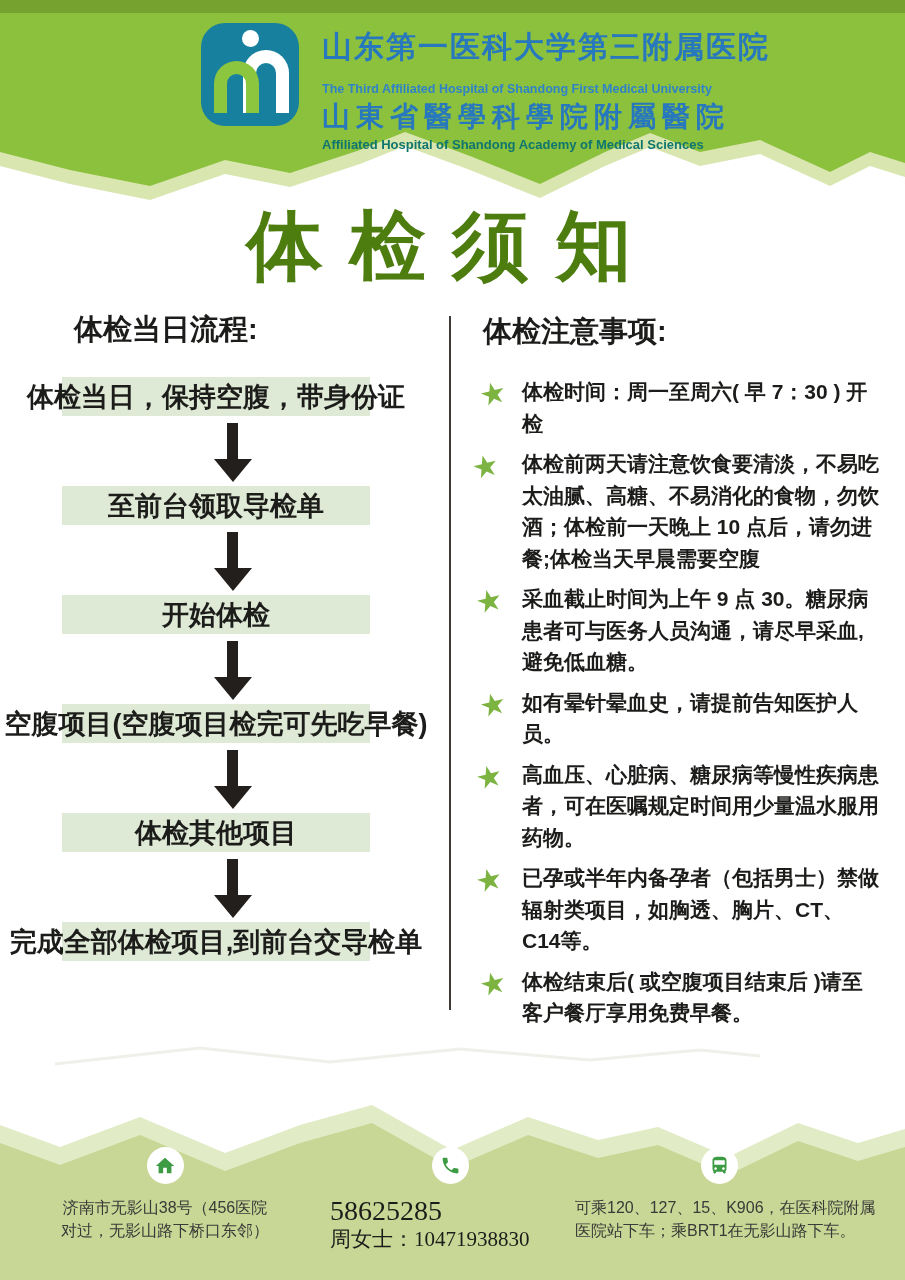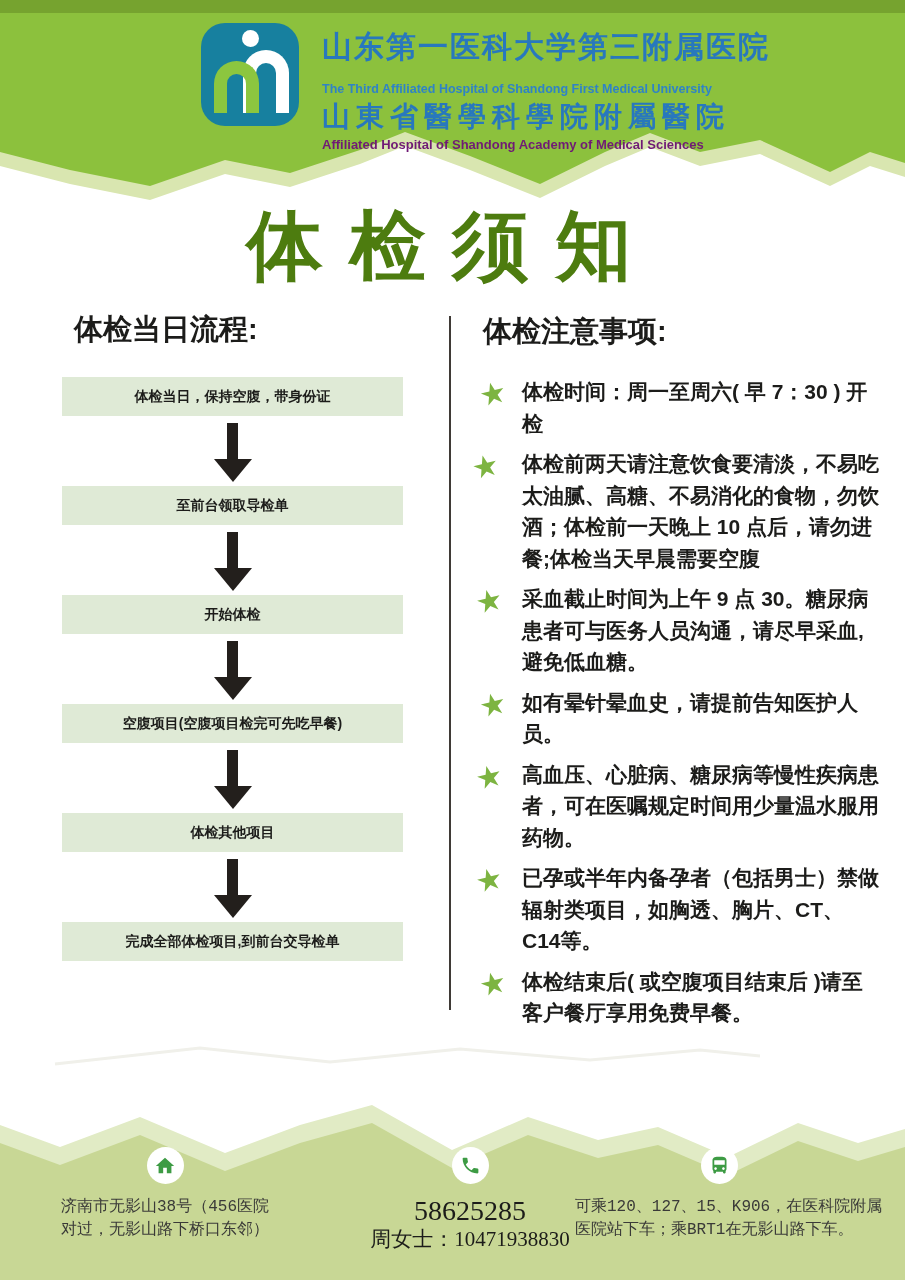--- a/index.html
+++ b/index.html
@@ -17,31 +17,31 @@
   .logo-green-n { left:13px; top:38px; width:45px; height:52px;
           border:13px solid #8cc63f; border-bottom:none; border-radius:23px 23px 0 0; }
   .logo-dot { left:41px; top:7px; width:17px; height:17px; background:#ffffff; border-radius:50%; }
 
   .names { position:absolute; left:322px; top:27px; width:570px; color:#2878bd; }
   .cn1 { font-family:"Liberation Serif", serif; font-weight:bold; font-size:30px;
          letter-spacing:2px; white-space:nowrap; }
   .en1 { font-size:12.5px; font-weight:bold; color:#2f83c6; margin-top:14px; white-space:nowrap; }
   .cn2 { font-family:Liberation Mono, monospace; font-weight:bold; font-size:28px;
          letter-spacing:6px; margin-top:2px; white-space:nowrap; }
-  .en2 { font-size:13px; font-weight:bold; color:#701a75; margin-top:1px; white-space:nowrap; }
+  .en2 { font-size:13px; font-weight:bold; color:#0f766e; margin-top:1px; white-space:nowrap; }
 
   
   .title { position:absolute; left:0; top:196px; width:905px; text-align:center;
            font-size:76px; font-weight:900; color:#4d7c0f; letter-spacing:27px; }
 
   
   .flow { position:absolute; left:62px; top:310px; width:341px; }
   .flow h2 { font-size:29px; font-weight:900; color:#1c1c1a; margin-bottom:27px;margin-left:12px; }
-  .step { width:341px; height:39px; background:#dfead6; display:flex; align-items:center;
-          justify-content:center; font-size:14px; font-weight:bold; color:#1c1c1a;
+  .step { width:308px; height:39px; background:#dfead6; display:flex; align-items:center;
+          justify-content:center; font-size:27px; font-weight:bold; color:#1c1c1a;
           white-space:nowrap; }
   .arrow { height:70px; display:flex; flex-direction:column; align-items:center;
            justify-content:center; padding-top:2px; }
   .arrow .shaft { width:11px; height:36px; background:#231f1c; }
   .arrow .head { width:0; height:0; border-left:19px solid transparent;
            border-right:19px solid transparent; border-top:23px solid #231f1c; }
 
   
   .divider { position:absolute; left:449px; top:316px; width:2px; height:694px; background:#3f3a36; }
 
@@ -57,25 +57,25 @@
   
   .watermark { position:absolute; left:0; top:1040px; }
 
   
   .footer { position:absolute; left:0; top:1095px; width:905px; height:185px; }
   .footer svg.bg { position:absolute; left:0; top:0; }
   .fcol { position:absolute; top:52px; }
   .fcol .badge { width:37px; height:37px; border-radius:50%; background:#ffffff;
                  display:flex; align-items:center; justify-content:center; }
   .f1 { left:40px; width:250px; text-align:center; }
-  .f2 { left:350px; width:240px; text-align:center; }
+  .f2 { left:330px; width:240px; }
   .f3 { left:575px; width:330px; }
   .f1 .badge, .f2 .badge { margin:0 auto 12px auto; }
   .f3 .badge { margin:0 0 12px 126px; }
-  .ftext { font-size:16px; line-height:23px; color:#3a3a38;font-family:Liberation Mono, monospace; }
+  .ftext { font-size:16px; line-height:23px; color:#3a3a38; }
   .phone-main { font-family:"Liberation Serif", serif; font-size:28px; color:#1c1c1a; line-height:30px; }
   .phone-contact { font-family:"Liberation Serif", serif; font-size:21px; color:#1c1c1a; line-height:27px; }
 </style>
 </head>
 <body>
 
 <div class="page">
 
   <div class="header">
     <svg width="905" height="210" viewBox="0 0 905 210">

